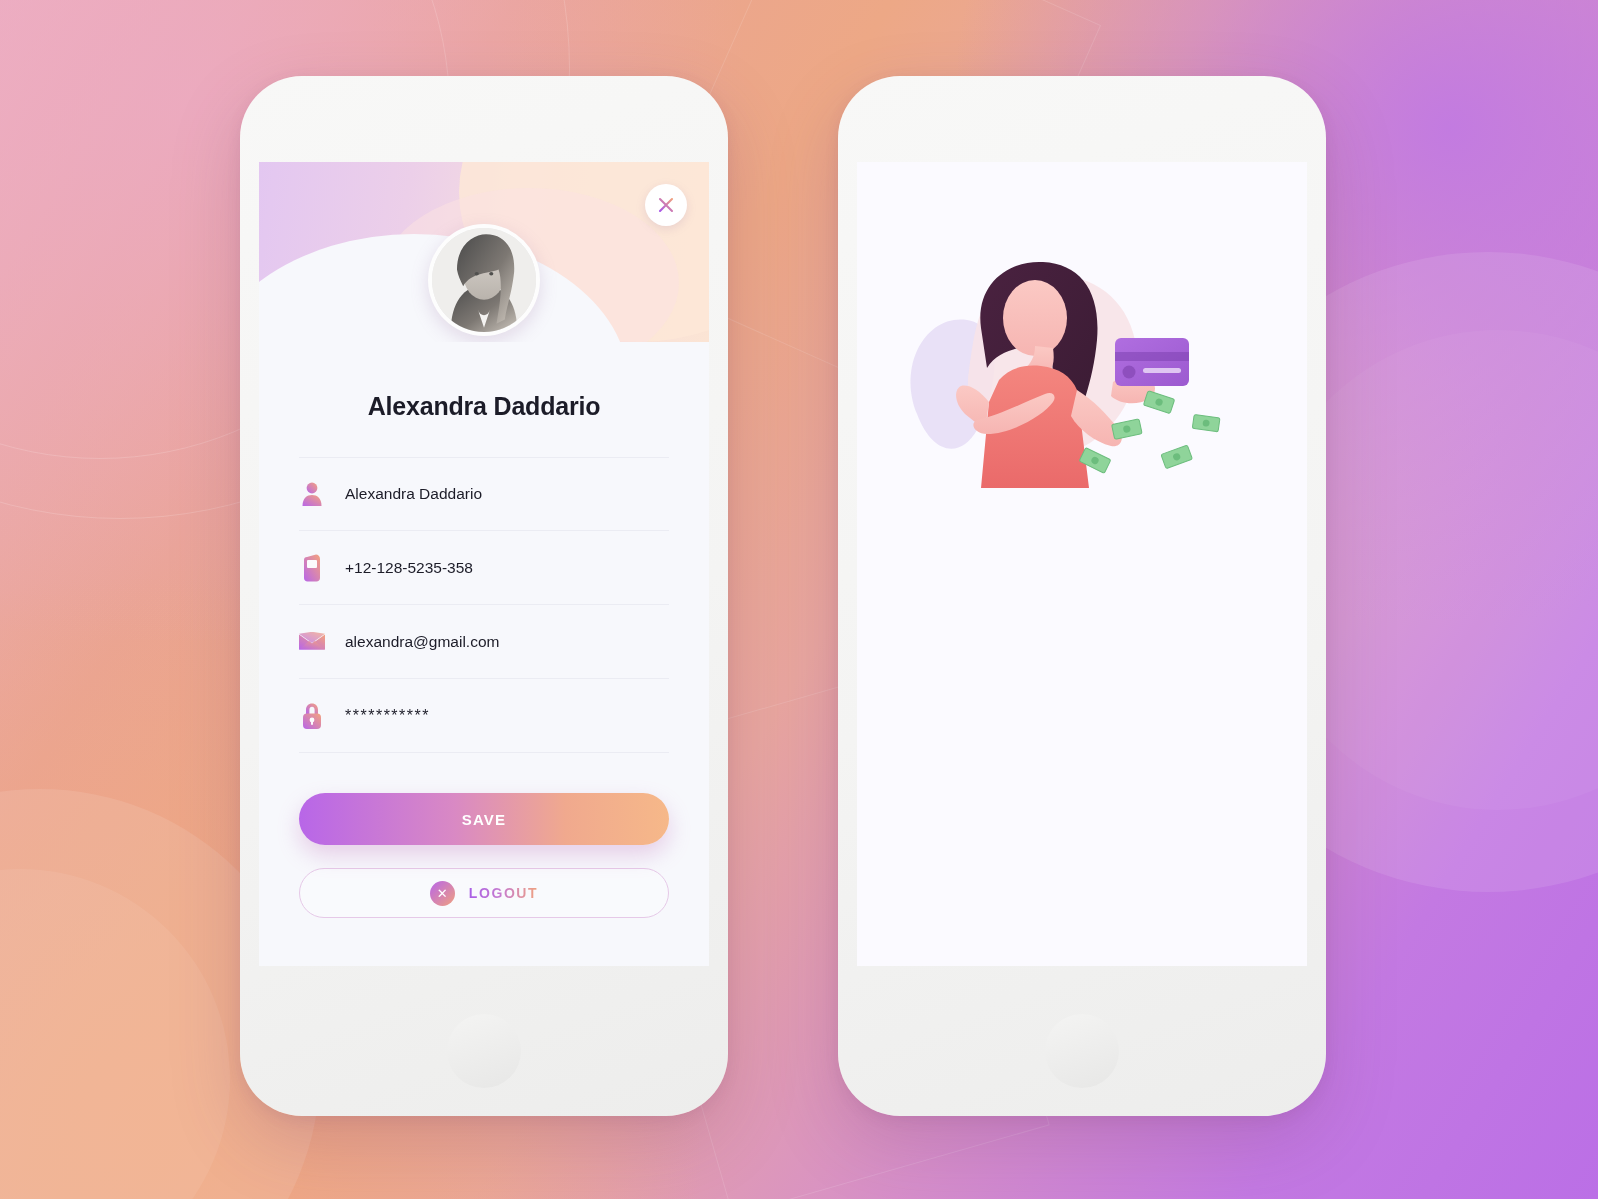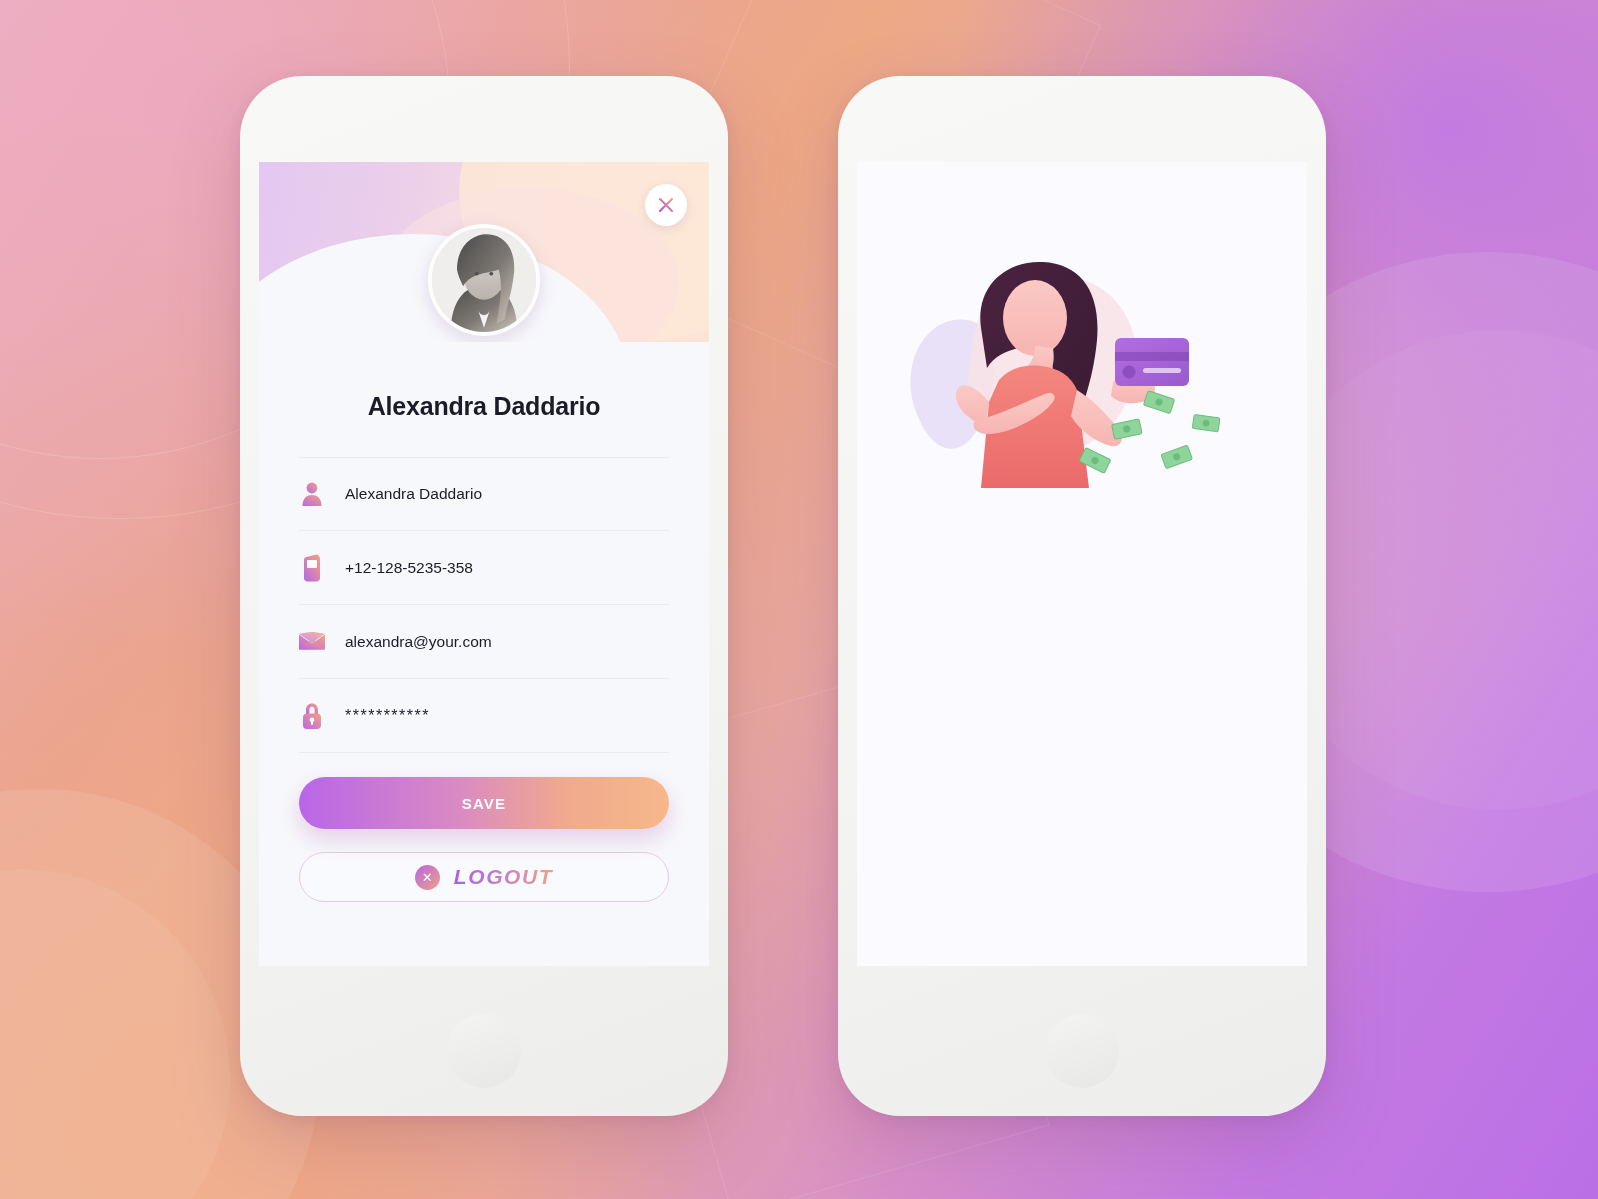--- a/index.html
+++ b/index.html
@@ -117,44 +117,44 @@
   .fields { margin-top:36px; padding:0 40px; }
   .field-row {
     display:flex; align-items:center; gap:20px;
     height:74px; border-bottom:1px solid #ebecf3;
   }
   .field-row:first-child { border-top:1px solid #ebecf3; }
   .field-icon { width:26px; height:30px; flex:none; display:flex; align-items:center; justify-content:center; }
   .field-val { font-size:15.5px; color:#1c1c28; }
   .field-val.mask { letter-spacing:1.5px; font-size:16px; }
 
-  .actions { padding:0 40px; margin-top:24px; }
+  .actions { padding:0 40px; margin-top:40px; }
   .btn-save {
     width:100%; height:52px; border:none; border-radius:26px; cursor:pointer;
     background:linear-gradient(90deg,#b866e8 0%,#d989c4 42%,#f0a98e 72%,#f6b889 100%);
     color:#fff; font-size:15px; font-weight:bold; letter-spacing:1.2px;
     box-shadow:0 10px 22px rgba(196,120,190,0.33);
     font-family:"Liberation Sans", sans-serif;
   }
   .btn-logout {
     width:100%; height:50px; margin-top:23px; border-radius:25px; cursor:pointer;
     background:#f9fafd; border:1px solid #e6c9e8;
     display:flex; align-items:center; justify-content:center; gap:14px;
   }
   .logout-dot {
     width:25px; height:25px; border-radius:50%;
     background:linear-gradient(135deg,#b866e8,#f0a07f);
     display:flex; align-items:center; justify-content:center;
     color:#fff; font-size:13px; line-height:1;
   }
   .logout-text {
-    font-size:21px; font-weight:bold; letter-spacing:1.6px;
+    font-size:14px; font-weight:bold; letter-spacing:1.6px;
     background:linear-gradient(90deg,#a95fe6 0%,#c57ad0 45%,#f0a27f 100%);
     -webkit-background-clip:text; background-clip:text;
-    -webkit-text-fill-color:transparent; color:#c57ad0;font-style:italic;
+    -webkit-text-fill-color:transparent; color:#c57ad0;
   }
 
   
   .statusbar {
     height:26px; background:#c49be4; display:flex; align-items:center;
     padding:0 14px; color:#fff; font-size:12px; font-weight:bold;
   }
   .sb-icons { margin-left:auto; display:flex; align-items:center; gap:9px; }
   .appbar {
     height:56px; display:flex; align-items:center; gap:14px; padding:0 20px;
@@ -288,21 +288,21 @@
                 <linearGradient id="g3" x1="0" y1="1" x2="1" y2="0">
               <stop offset="0%" stop-color="#b866e8"></stop>
                   <stop offset="100%" stop-color="#f4a27e"></stop>
                 </linearGradient>
               </defs>
             <path d="M0 2 L14 12 L28 2 L28 18 L0 18 Z" fill="url(#g3)"></path>
             <path d="M0 1 L14 11 L28 1 L14 -1 Z" fill="url(#g3)" opacity="0.75"></path>
             <path d="M0 18 L11 9 L14 11.5 L17 9 L28 18 Z" fill="url(#g3)"></path>
           </svg>
         </span>
-        <span class="field-val">alexandra@your.com</span>
+        <span class="field-val">alexandra@gmail.com</span>
       </div>
 
       <div class="field-row">
         <span class="field-icon">
           <svg width="24" height="28" viewBox="0 0 24 28">
             <defs>
                 <linearGradient id="g4" x1="0" y1="1" x2="1" y2="0">
               <stop offset="0%" stop-color="#b866e8"></stop>
                   <stop offset="100%" stop-color="#f4a27e"></stop>
                 </linearGradient>

